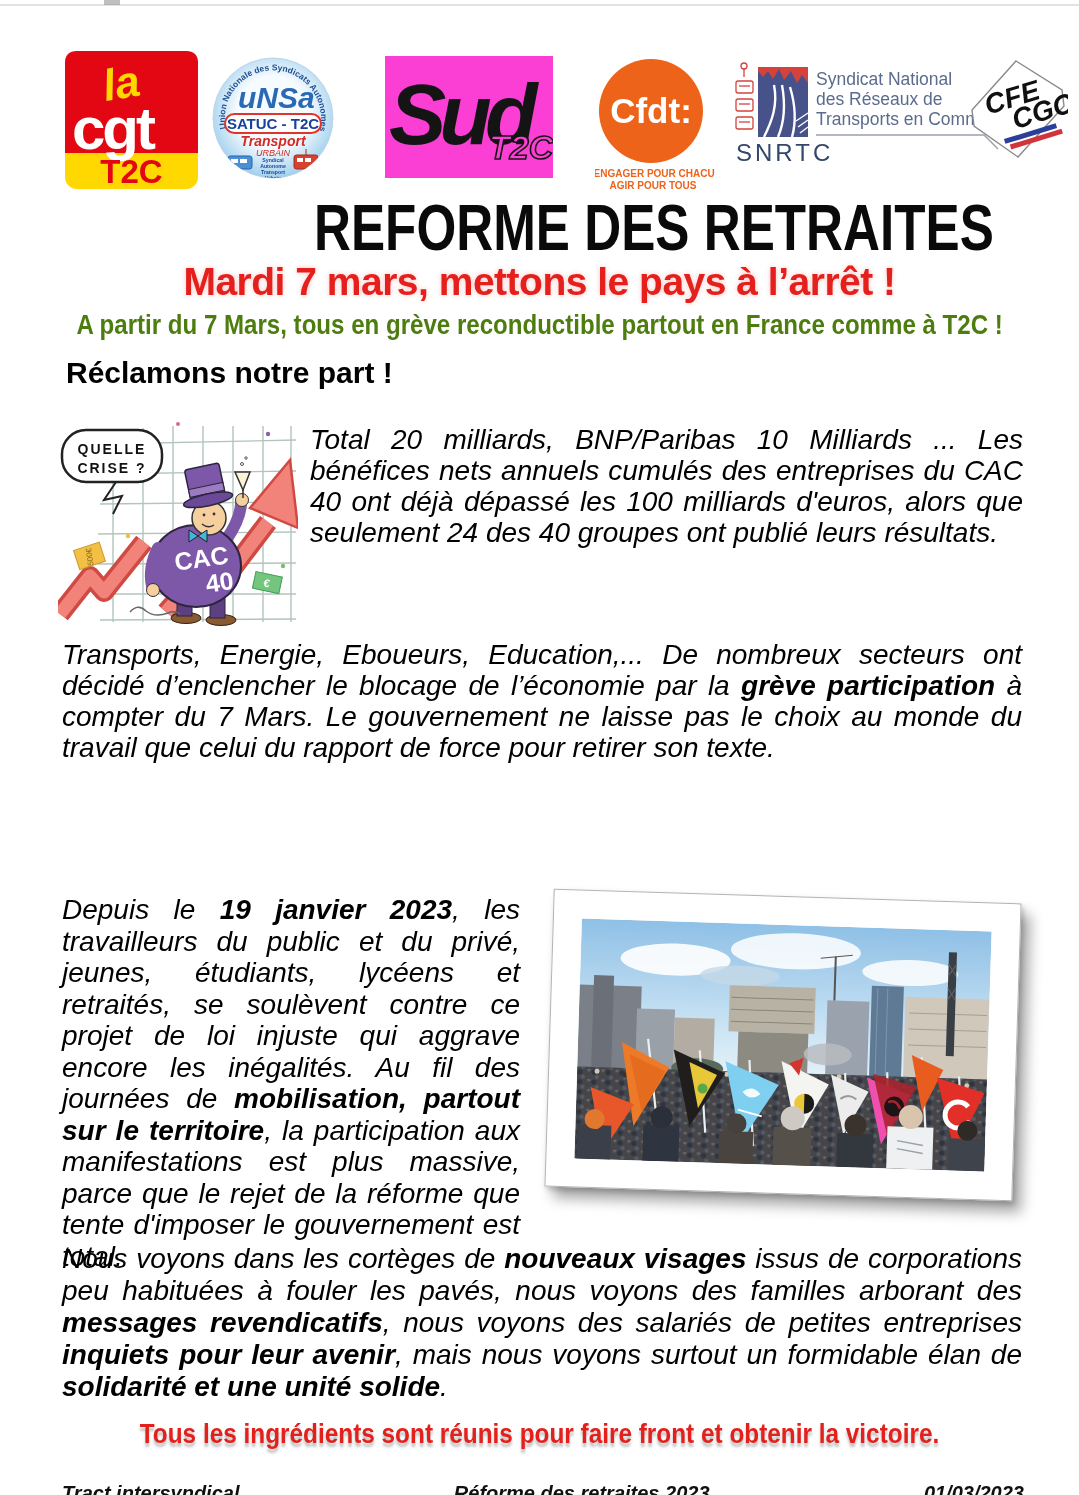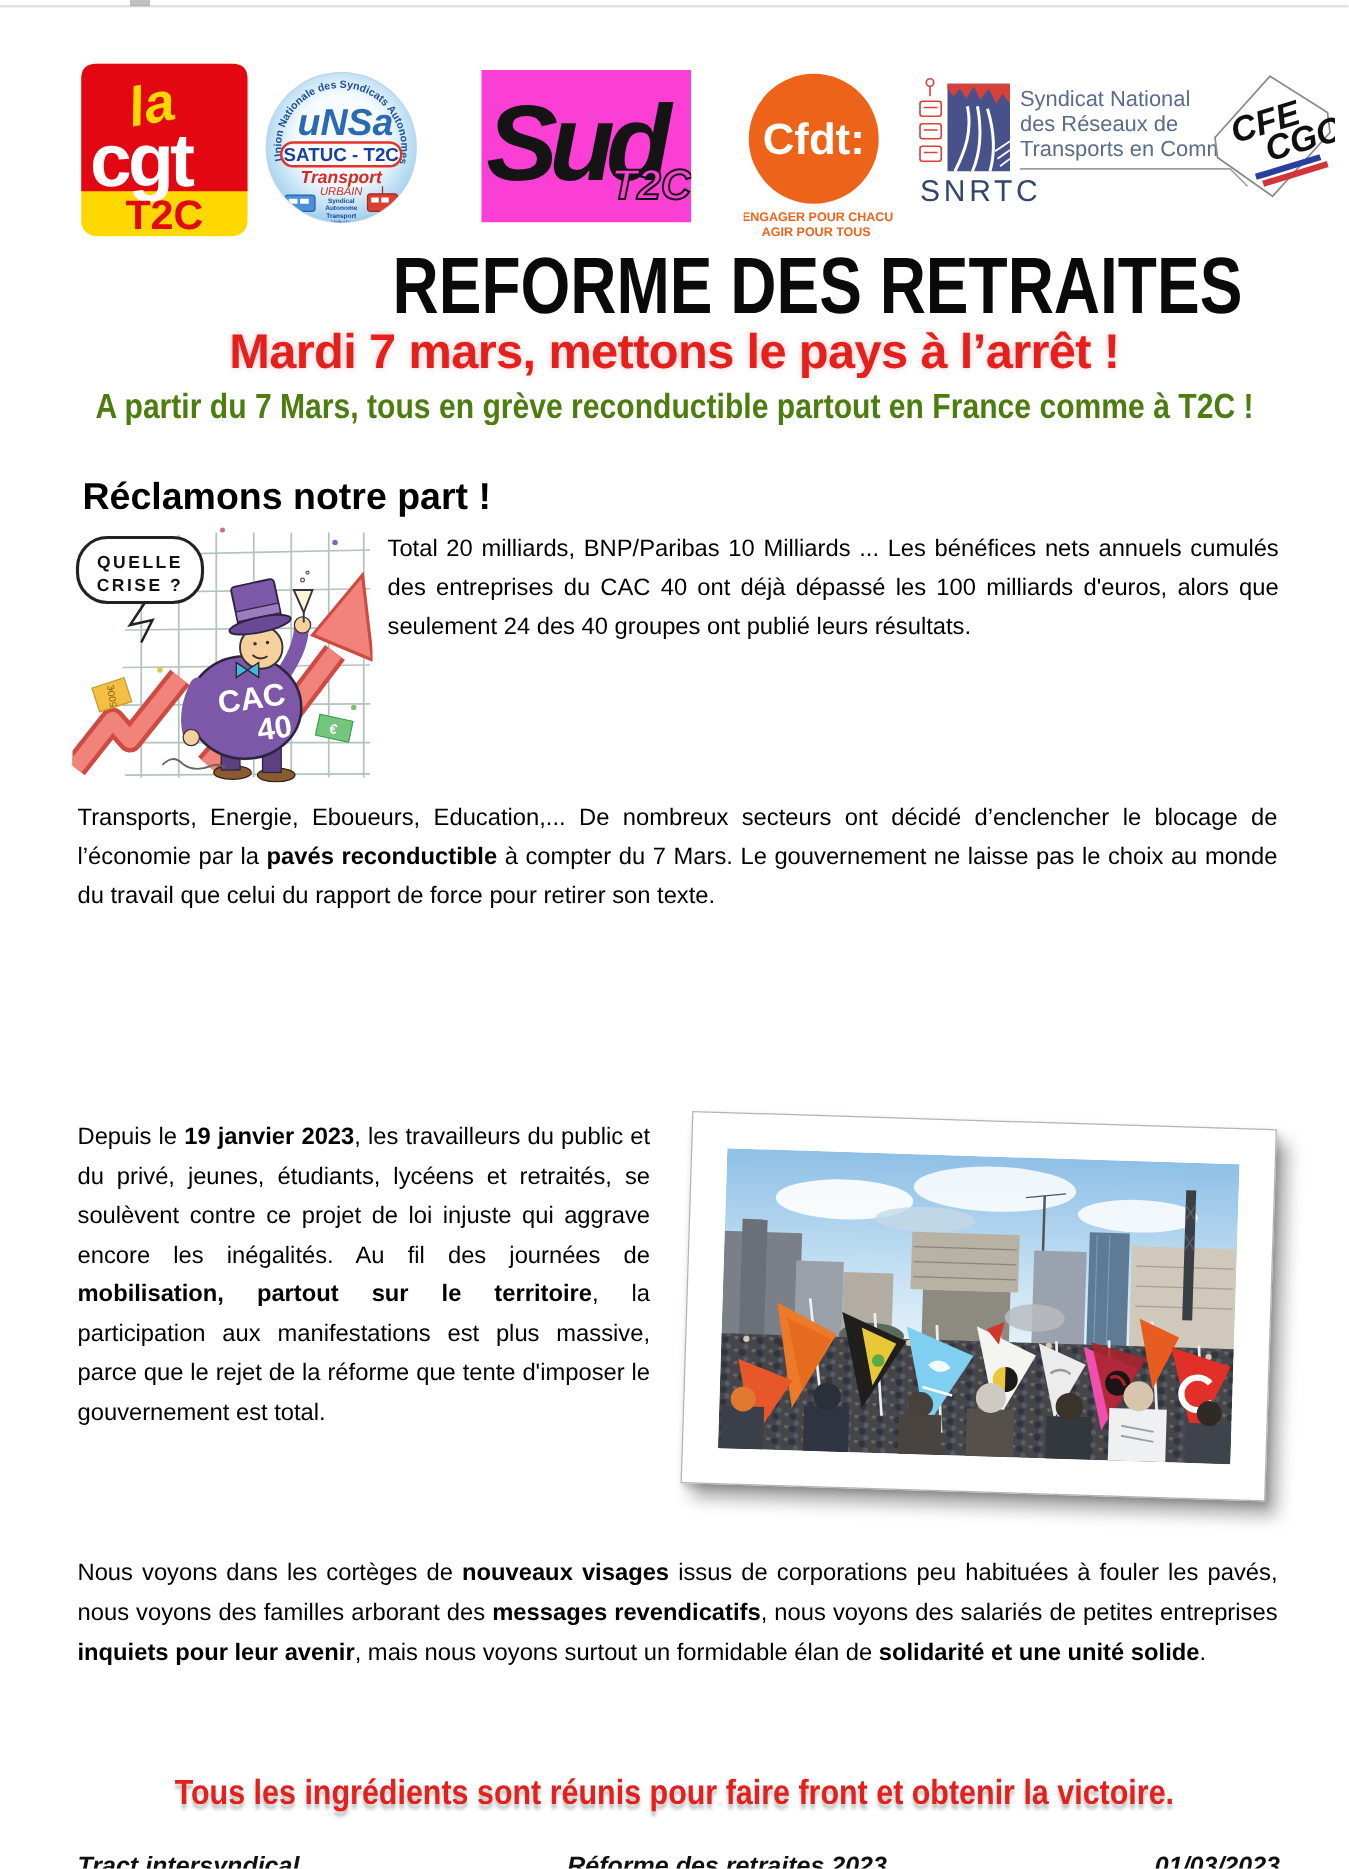--- a/index.html
+++ b/index.html
@@ -19,23 +19,23 @@
   .title{position:absolute;top:196px;left:0;width:100%;text-align:right;margin:0;
          font-size:64px;font-weight:bold;line-height:1.0;color:#0a0a0a;white-space:nowrap;}
   .squeeze80{display:inline-block;transform:scaleX(.80);}
   .squeeze86{display:inline-block;transform:scaleX(.86);}
   .squeeze87{display:inline-block;transform:scaleX(.87);}
   .sub-red{position:absolute;top:260px;left:0;width:100%;text-align:center;
            font-size:39px;font-weight:bold;color:#e51f1b;letter-spacing:-.5px;
            text-shadow:0 0 5px rgba(235,60,60,.30);white-space:nowrap;}
   .sub-blue{position:absolute;top:309px;left:0;width:100%;text-align:center;
             font-size:28px;font-weight:bold;color:#4d7c0f;white-space:nowrap;}
-  .claim{position:absolute;top:381px;left:66px;margin:0;font-size:30px;font-weight:bold;}
+  .claim{position:absolute;top:356px;left:66px;margin:0;font-size:30px;font-weight:bold;}
   .cartoon{position:absolute;left:58px;top:416px;}
-  .block{position:absolute;font-size:19px;line-height:31px;}
+  .block{position:absolute;font-size:28px;line-height:31px;font-style:italic;}
   .just{text-align:justify;}
   .bold,b{font-weight:bold;}
   .p1{top:424px;left:310px;width:713px;}
   .p2{top:639px;left:62px;width:960px;}
   .p3{top:778px;left:62px;width:960px;line-height:32px;}
   .leftcol{top:894px;left:62px;width:458px;line-height:31.5px;}
   .p5{top:1243px;left:62px;width:960px;line-height:32px;}
   .photoframe{position:absolute;left:549px;top:896px;width:468px;height:298px;box-sizing:border-box;
               background:#fff;border:1px solid #b3b3b3;padding:28px;transform:rotate(1.8deg);
               box-shadow:9px 11px 14px rgba(0,0,0,.35),2px 3px 5px rgba(0,0,0,.18);}
@@ -238,21 +238,21 @@
       <text x="54" y="38" text-anchor="middle" font-size="14" font-weight="bold" letter-spacing="2" fill="#111">QUELLE</text>
       <text x="54" y="57" text-anchor="middle" font-size="14" font-weight="bold" letter-spacing="2" fill="#111">CRISE ?</text>
     </g>
     <path d="M72 196 q8 -9 16 -1 q9 7 22 2 q6 -3 12 1" stroke="#666" stroke-width="1.5" fill="none"></path>
   </svg>
 
   <div class="block p1">
     <div class="just">Total 20 milliards, BNP/Paribas 10 Milliards ... Les bénéfices nets annuels cumulés des entreprises du CAC 40 ont déjà dépassé les 100 milliards d'euros, alors que seulement 24 des 40 groupes ont publié leurs résultats.</div>
   </div>
 
-  <div class="block p2 just"><span>Transports, Energie, Eboueurs, Education,... De nombreux secteurs ont décidé d’enclencher le blocage de l’économie par la </span><b>pavés reconductible</b><span> à compter du 7 Mars. Le gouvernement ne laisse pas le choix au monde du travail que celui du rapport de force pour retirer son texte.</span></div>
+  <div class="block p2 just"><span>Transports, Energie, Eboueurs, Education,... De nombreux secteurs ont décidé d’enclencher le blocage de l’économie par la </span><b>grève participation</b><span> à compter du 7 Mars. Le gouvernement ne laisse pas le choix au monde du travail que celui du rapport de force pour retirer son texte.</span></div>
 
 
   <div class="block leftcol just"><span>Depuis le </span><b>19 janvier 2023</b><span>, les travailleurs du public et du privé, jeunes, étudiants, lycéens et retraités, se soulèvent contre ce projet de loi injuste qui aggrave encore les inégalités. Au fil des journées de </span><b>mobilisation, partout sur le territoire</b><span>, la participation aux manifestations est plus massive, parce que le rejet de la réforme que tente d'imposer le gouvernement est total.</span></div>
 
   <div class="photoframe">
     <svg width="410" height="240" viewBox="0 0 410 240" preserveAspectRatio="none">
       <defs>
         <linearGradient id="skyg" x1="0" y1="0" x2="0" y2="1">
           <stop offset="0%" stop-color="#8fc0e6"></stop>
             <stop offset="70%" stop-color="#cfe6f5"></stop>

